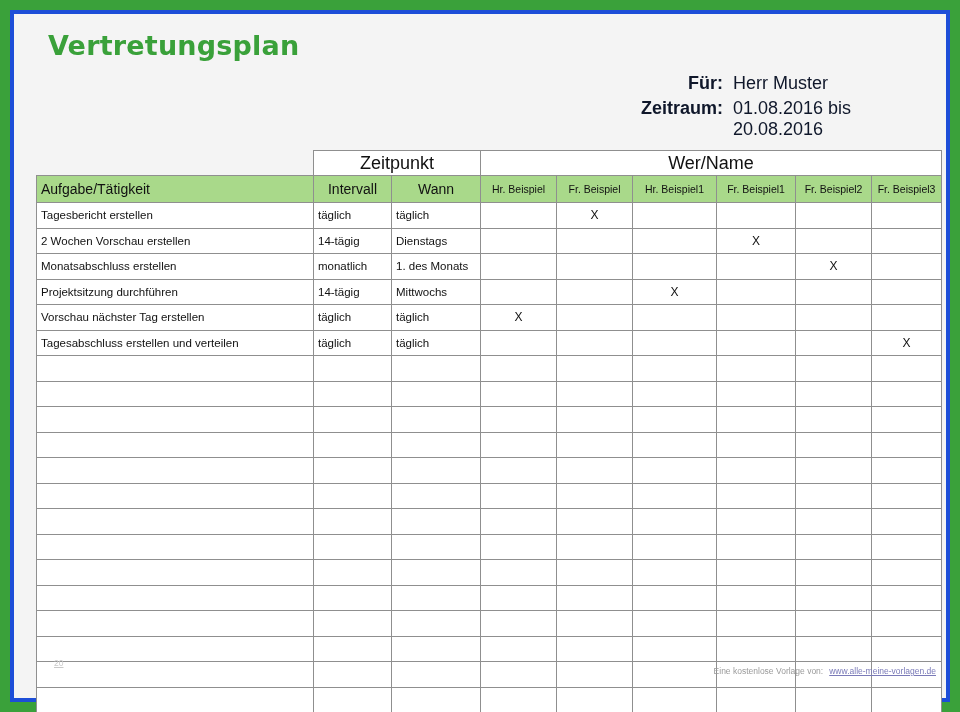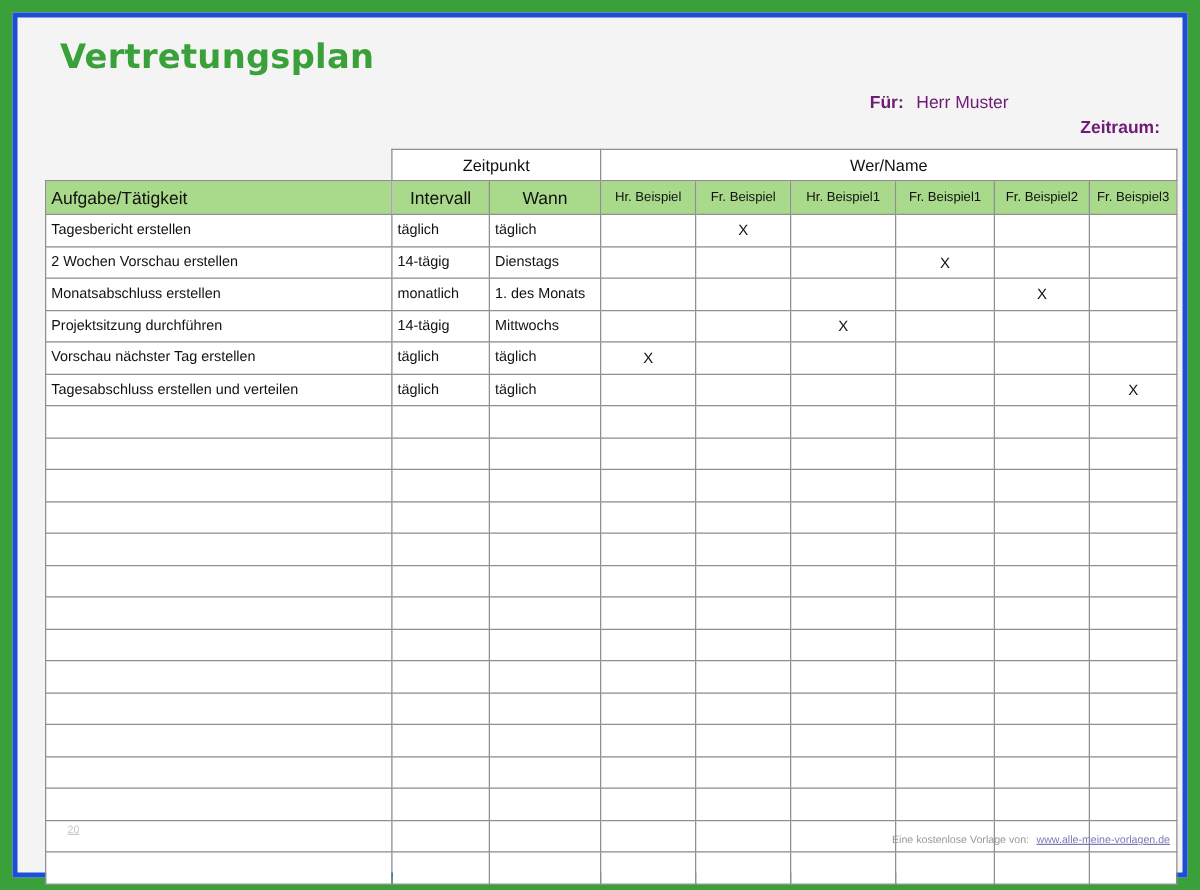--- a/index.html
+++ b/index.html
@@ -34,22 +34,22 @@
     font-size: 27px;
     font-weight: bold;
     color: #3aa13a;
     letter-spacing: 0.2px;
     margin: 0 0 2px 12px;
     font-family: "DejaVu Sans", sans-serif;
   }
   .meta {
     margin-top: 12px;
     margin-right: 8px;
-    font-size: 14px;
-    color: #701a75;
+    font-size: 18px;
+    color: #0f172a;
   }
   .meta-row {
     display: flex;
     justify-content: flex-end;
     align-items: baseline;
     margin-bottom: 4px;
   }
   .meta-label {
     font-weight: bold;
     text-align: right;
@@ -77,21 +77,21 @@
     overflow: hidden;
     white-space: nowrap;
   }
   .nb-left, .nb-top {
     border: none !important;
     background: transparent !important;
   }
   .grp-head {
     text-align: center;
     font-weight: bold;
-    font-size: 13px;
+    font-size: 18px;
     height: 21px !important;
   }
   .hdr-green {
     background: #a9d98a !important;
     font-weight: bold;
     height: 26px !important;
   }
   .hdr-task {
     text-align: left;
     font-size: 14px;
@@ -151,20 +151,21 @@
 
     <h1 class="title">Vertretungsplan</h1>
 
     <div class="meta">
       <div class="meta-row">
         <span class="meta-label">Für:</span>
         <span class="meta-value">Herr Muster</span>
       </div>
       <div class="meta-row">
         <span class="meta-label">Zeitraum:</span>
+        <span class="meta-value">01.08.2016 bis 20.08.2016</span>
       </div>
     </div>
 
     <table class="plan">
       <colgroup>
         <col style="width:277px">
         <col style="width:78px">
         <col style="width:89px">
         <col style="width:76px">
         <col style="width:76px">

